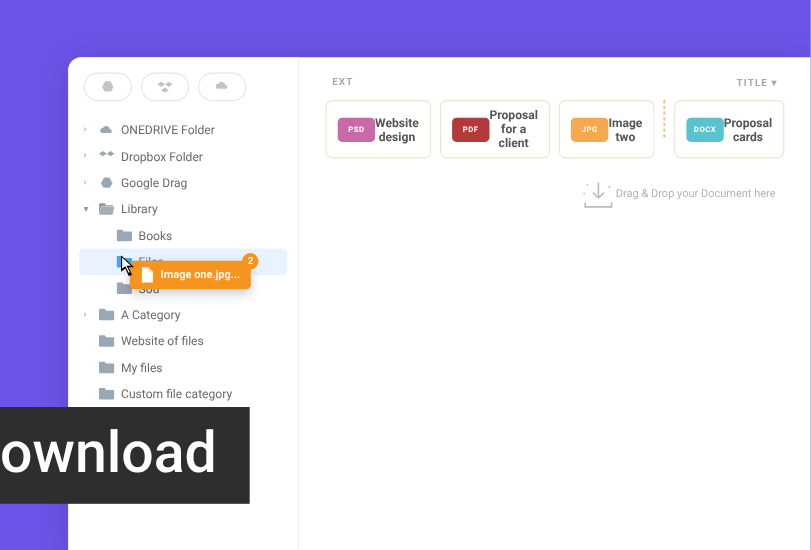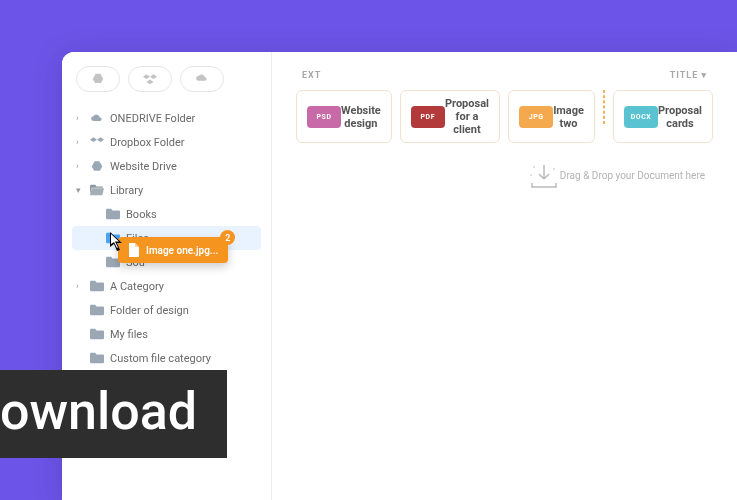--- a/index.html
+++ b/index.html
@@ -70,21 +70,21 @@
           <svg class="fico" viewBox="0 0 24 20">
             <path fill="#9aa8b5" d="M6 2l6 4-6 4-6-4zm12 0l6 4-6 4-6-4z"></path>
           </svg>
           <span class="fname">Dropbox Folder</span>
         </div>
         <div class="tree-row">
           <span class="caret">›</span>
           <svg class="fico" viewBox="0 0 24 20">
             <path fill="#9aa8b5" d="M8 2h8l5 9-4 7H7l-4-7z"></path>
           </svg>
-          <span class="fname">Website Drive</span>
+          <span class="fname">Google Drag</span>
         </div>
         <div class="tree-row">
           <span class="caret">▾</span>
           <svg class="fico" viewBox="0 0 24 20">
             <path class="folder-open" d="M0 3a2 2 0 012-2h7l2 3h11v2H3L0 17z"></path>
             <path class="folder-open" d="M3 7h21l-3 12H0z" opacity=".8"></path>
           </svg>
           <span class="fname">Library</span>
         </div>
         <div class="tree-row indent1">
@@ -113,21 +113,21 @@
           <svg class="fico" viewBox="0 0 24 20">
             <path class="folder-svg" d="M0 3a2 2 0 012-2h7l2 3h11a2 2 0 012 2v11a2 2 0 01-2 2H2a2 2 0 01-2-2z"></path>
           </svg>
           <span class="fname">A Category</span>
         </div>
         <div class="tree-row">
           <span class="caret"></span>
           <svg class="fico" viewBox="0 0 24 20">
             <path class="folder-svg" d="M0 3a2 2 0 012-2h7l2 3h11a2 2 0 012 2v11a2 2 0 01-2 2H2a2 2 0 01-2-2z"></path>
           </svg>
-          <span class="fname">Folder of design</span>
+          <span class="fname">Website of files</span>
         </div>
         <div class="tree-row">
           <span class="caret"></span>
           <svg class="fico" viewBox="0 0 24 20">
             <path class="folder-svg" d="M0 3a2 2 0 012-2h7l2 3h11a2 2 0 012 2v11a2 2 0 01-2 2H2a2 2 0 01-2-2z"></path>
           </svg>
           <span class="fname">My files</span>
         </div>
         <div class="tree-row">
           <span class="caret"></span>

